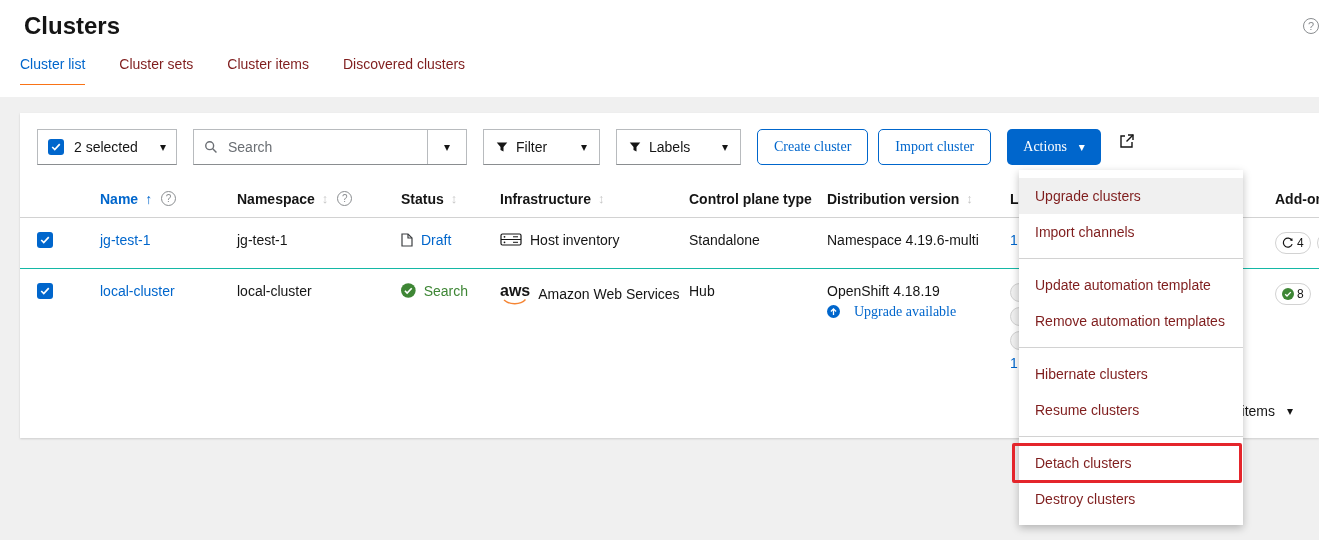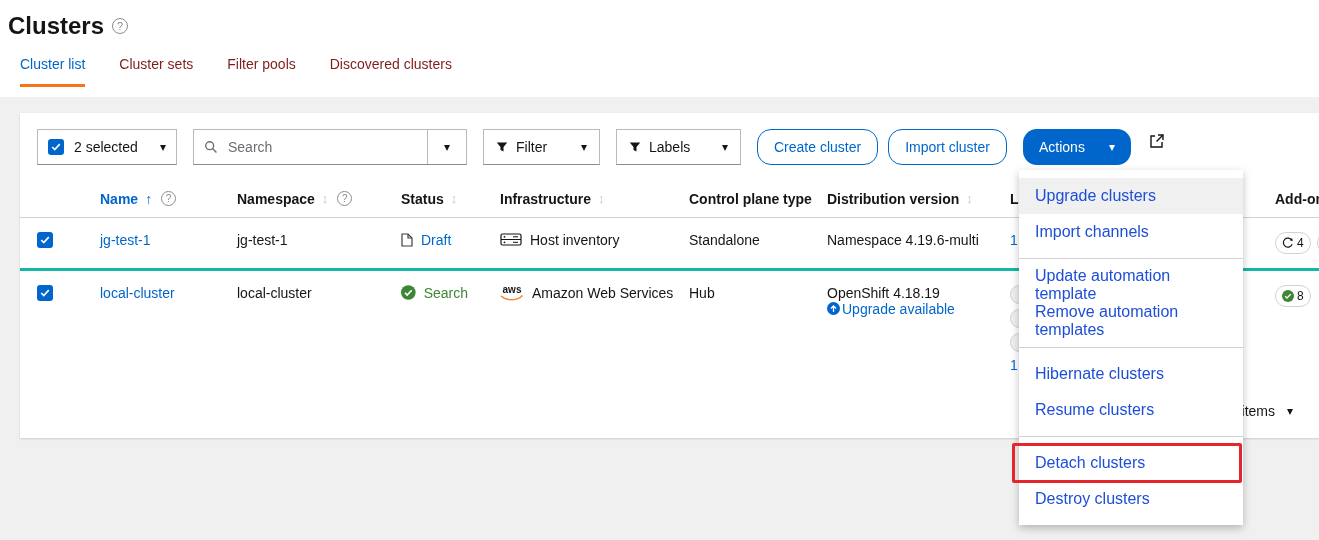--- a/index.html
+++ b/index.html
@@ -8,32 +8,32 @@
     width: 1319px;
     height: 540px;
     position: relative;
     overflow: hidden;
     background: #ffffff;
     color: #151515;
     font-family: "Liberation Sans", sans-serif;
     font-size: 14px;
   }
   
-  .page-header { padding: 10px 0 0 8px; display: flex; align-items: center; gap: 8px; }
+  .page-header { padding: 10px 0 0 24px; display: flex; align-items: center; gap: 8px; justify-content: space-between; }
   .page-title { font-size: 24px; font-weight: 700; margin: 0; line-height: 32px; }
   .q-circle {
     display: inline-flex; align-items: center; justify-content: center;
     width: 15px; height: 15px; border: 1px solid #8a8d90; border-radius: 50%;
     font-size: 10px; color: #8a8d90; font-weight: 400; flex: none;
   }
   .q-circle.lg { width: 16px; height: 16px; font-size: 11px; }
   
   .tabs { display: flex; gap: 34px; margin: 14px 0 0 20px; }
   .tab { padding-bottom: 12px; cursor: pointer; color: #7f1d1d; }
-  .tab.active { color: #0066cc; border-bottom: 3px solid #f97316; }
+  .tab.active { color: #0066cc; border-bottom: 1px solid #f97316; }
   
   .content { position: absolute; top: 97px; left: 0; right: 0; bottom: 0; background: #f0f0f0; }
   .card {
     position: absolute; left: 20px; top: 16px; right: 0; height: 325px;
     background: #fff; box-shadow: 0 1px 2px rgba(0,0,0,0.15); overflow: hidden;
   }
   
   .toolbar { display: flex; align-items: flex-start; gap: 16px; margin: 16px 0 0 17px; height: 36px; }
   .fc {
     display: inline-flex; align-items: center; height: 36px; background: #fff;
@@ -56,45 +56,45 @@
   }
   .search-box input::placeholder { color: #6a6e73; }
   .search-toggle {
     width: 39px; height: 100%; border: none; border-left: 1px solid #b8bbbe; background: #fff;
     display: flex; align-items: center; justify-content: center; cursor: pointer;
   }
   .dd-filter { width: 117px; padding: 0 12px; gap: 8px; }
   .dd-labels { width: 125px; padding: 0 12px; gap: 8px; }
   .dd-filter .caret, .dd-labels .caret { margin-left: auto; }
   .btn {
-    height: 36px; font-size: 14px; border-radius: 14px; padding: 0 16px; cursor: pointer;
-    font-family: Liberation Sans, sans-serif;
+    height: 36px; font-size: 14px; border-radius: 5px; padding: 0 16px; cursor: pointer;
+    font-family: Liberation Serif, serif;
   }
   .btn-secondary { background: #fff; color: #0066cc; border: 1px solid #0066cc; }
   .btn-import { margin-left: -6px; }
-  .btn-primary { background: #0066cc; color: #fff; border: none; display: inline-flex; align-items: center; gap: 24px; }
+  .btn-primary { background: #0066cc; color: #fff; border: none; display: inline-flex; align-items: center; gap: 12px; }
   .icon-btn { background: none; border: none; padding: 4px; cursor: pointer; margin-left: -2px; display: inline-flex; }
   
   table.cluster-table { border-collapse: collapse; table-layout: fixed; width: 1385px; margin-top: 16px; font-size: 14px; }
   th { text-align: left; font-weight: 700; padding: 8px 16px; border-bottom: 1px solid #d2d2d2; white-space: nowrap; height: 36px; }
   th .th-inner { display: flex; align-items: center; }
-  td { padding: 14px 16px; border-bottom: 3px solid #14b8a6; vertical-align: top; white-space: nowrap; }
+  td { padding: 14px 16px; border-bottom: 1px solid #14b8a6; vertical-align: top; white-space: nowrap; }
   td.cb-cell, th.cb-cell { padding: 14px 0 0 17px; width: 64px; }
   th.cb-cell { padding: 8px 0 0 17px; }
   .sort-asc { color: #0066cc; font-weight: 700; margin-left: 7px; font-size: 14px; }
   .sort-both { color: #c5c5c5; margin-left: 7px; font-size: 13px; font-weight: 400; }
   th .q-circle { margin-left: 9px; }
   th.sorted { color: #0066cc; }
   a.cell-link, .link-blue { color: #0066cc; text-decoration: none; cursor: pointer; }
   .cell-flex { display: flex; align-items: center; gap: 8px; }
   .status-draft { color: #0066cc; }
   .status-ready { color: #3e8635; }
-  .upgrade-line { display: flex; align-items: center; gap: 2px; color: #0066cc; cursor: pointer; }
+  .upgrade-line { display: flex; align-items: center; gap: 14px; margin-top: 5px; color: #0066cc; cursor: pointer; font-family: Liberation Serif, serif; }
   .aws-logo { display: inline-flex; flex-direction: column; align-items: center; line-height: 1; }
-  .aws-text { font-weight: 700; font-size: 10px; }
+  .aws-text { font-weight: 700; font-size: 16px; }
   .labels-stack { display: flex; flex-direction: column; gap: 5px; align-items: flex-start; }
   .label-pill {
     display: inline-block; background: #f0f0f0; border: 1px solid #d2d2d2; border-radius: 10px;
     padding: 0 9px; font-size: 12px; height: 19px; line-height: 17px; color: #151515;
   }
   .addons-flex { display: flex; align-items: center; gap: 6px; }
   .addon-badge {
     display: inline-flex; align-items: center; gap: 3px; border: 1px solid #d2d2d2;
     border-radius: 11px; height: 22px; padding: 0 6px; font-size: 12px; flex: none;
   }
@@ -104,41 +104,41 @@
     position: absolute; bottom: 0; left: 0; right: 0; height: 55px;
     display: flex; align-items: center; justify-content: flex-end;
     padding-right: 26px; gap: 12px; font-size: 14px; background: #fff;
   }
   .pagination .caret { cursor: pointer; }
   
   .actions-menu {
     position: absolute; left: 1019px; top: 170px; width: 224px; background: #fff;
     box-shadow: 0 3px 8px rgba(0,0,0,0.25); padding: 8px 0; z-index: 50;
   }
-  .menu-item { height: 36px; display: flex; align-items: center; padding: 0 16px; font-size: 16px; cursor: pointer; color: #1d4ed8; }
+  .menu-item { height: 36px; display: flex; align-items: center; padding: 0 16px; font-size: 14px; cursor: pointer; color: #7f1d1d; }
   .menu-item.highlighted { background: #f0f0f0; }
   .menu-divider { border-top: 1px solid #d2d2d2; margin: 8px 0; }
   
   .annotation-box {
     position: absolute; left: 1012px; top: 443px; width: 230px; height: 40px;
     border: 3px solid #e4252b; z-index: 60; pointer-events: none; border-radius: 2px;
   }
 </style>
 </head>
 <body>
 
 <div class="page-header">
   <h1 class="page-title">Clusters</h1>
   <span class="q-circle lg">?</span>
 </div>
 
 <div class="tabs">
   <div class="tab active">Cluster list</div>
   <div class="tab">Cluster sets</div>
-  <div class="tab">Filter pools</div>
+  <div class="tab">Cluster items</div>
   <div class="tab">Discovered clusters</div>
 </div>
 
 <div class="content">
   <div class="card">
 
     <div class="toolbar">
       <div class="fc bulk-select">
         <span class="checkbox">
           <svg width="10" height="10" viewBox="0 0 12 12">

